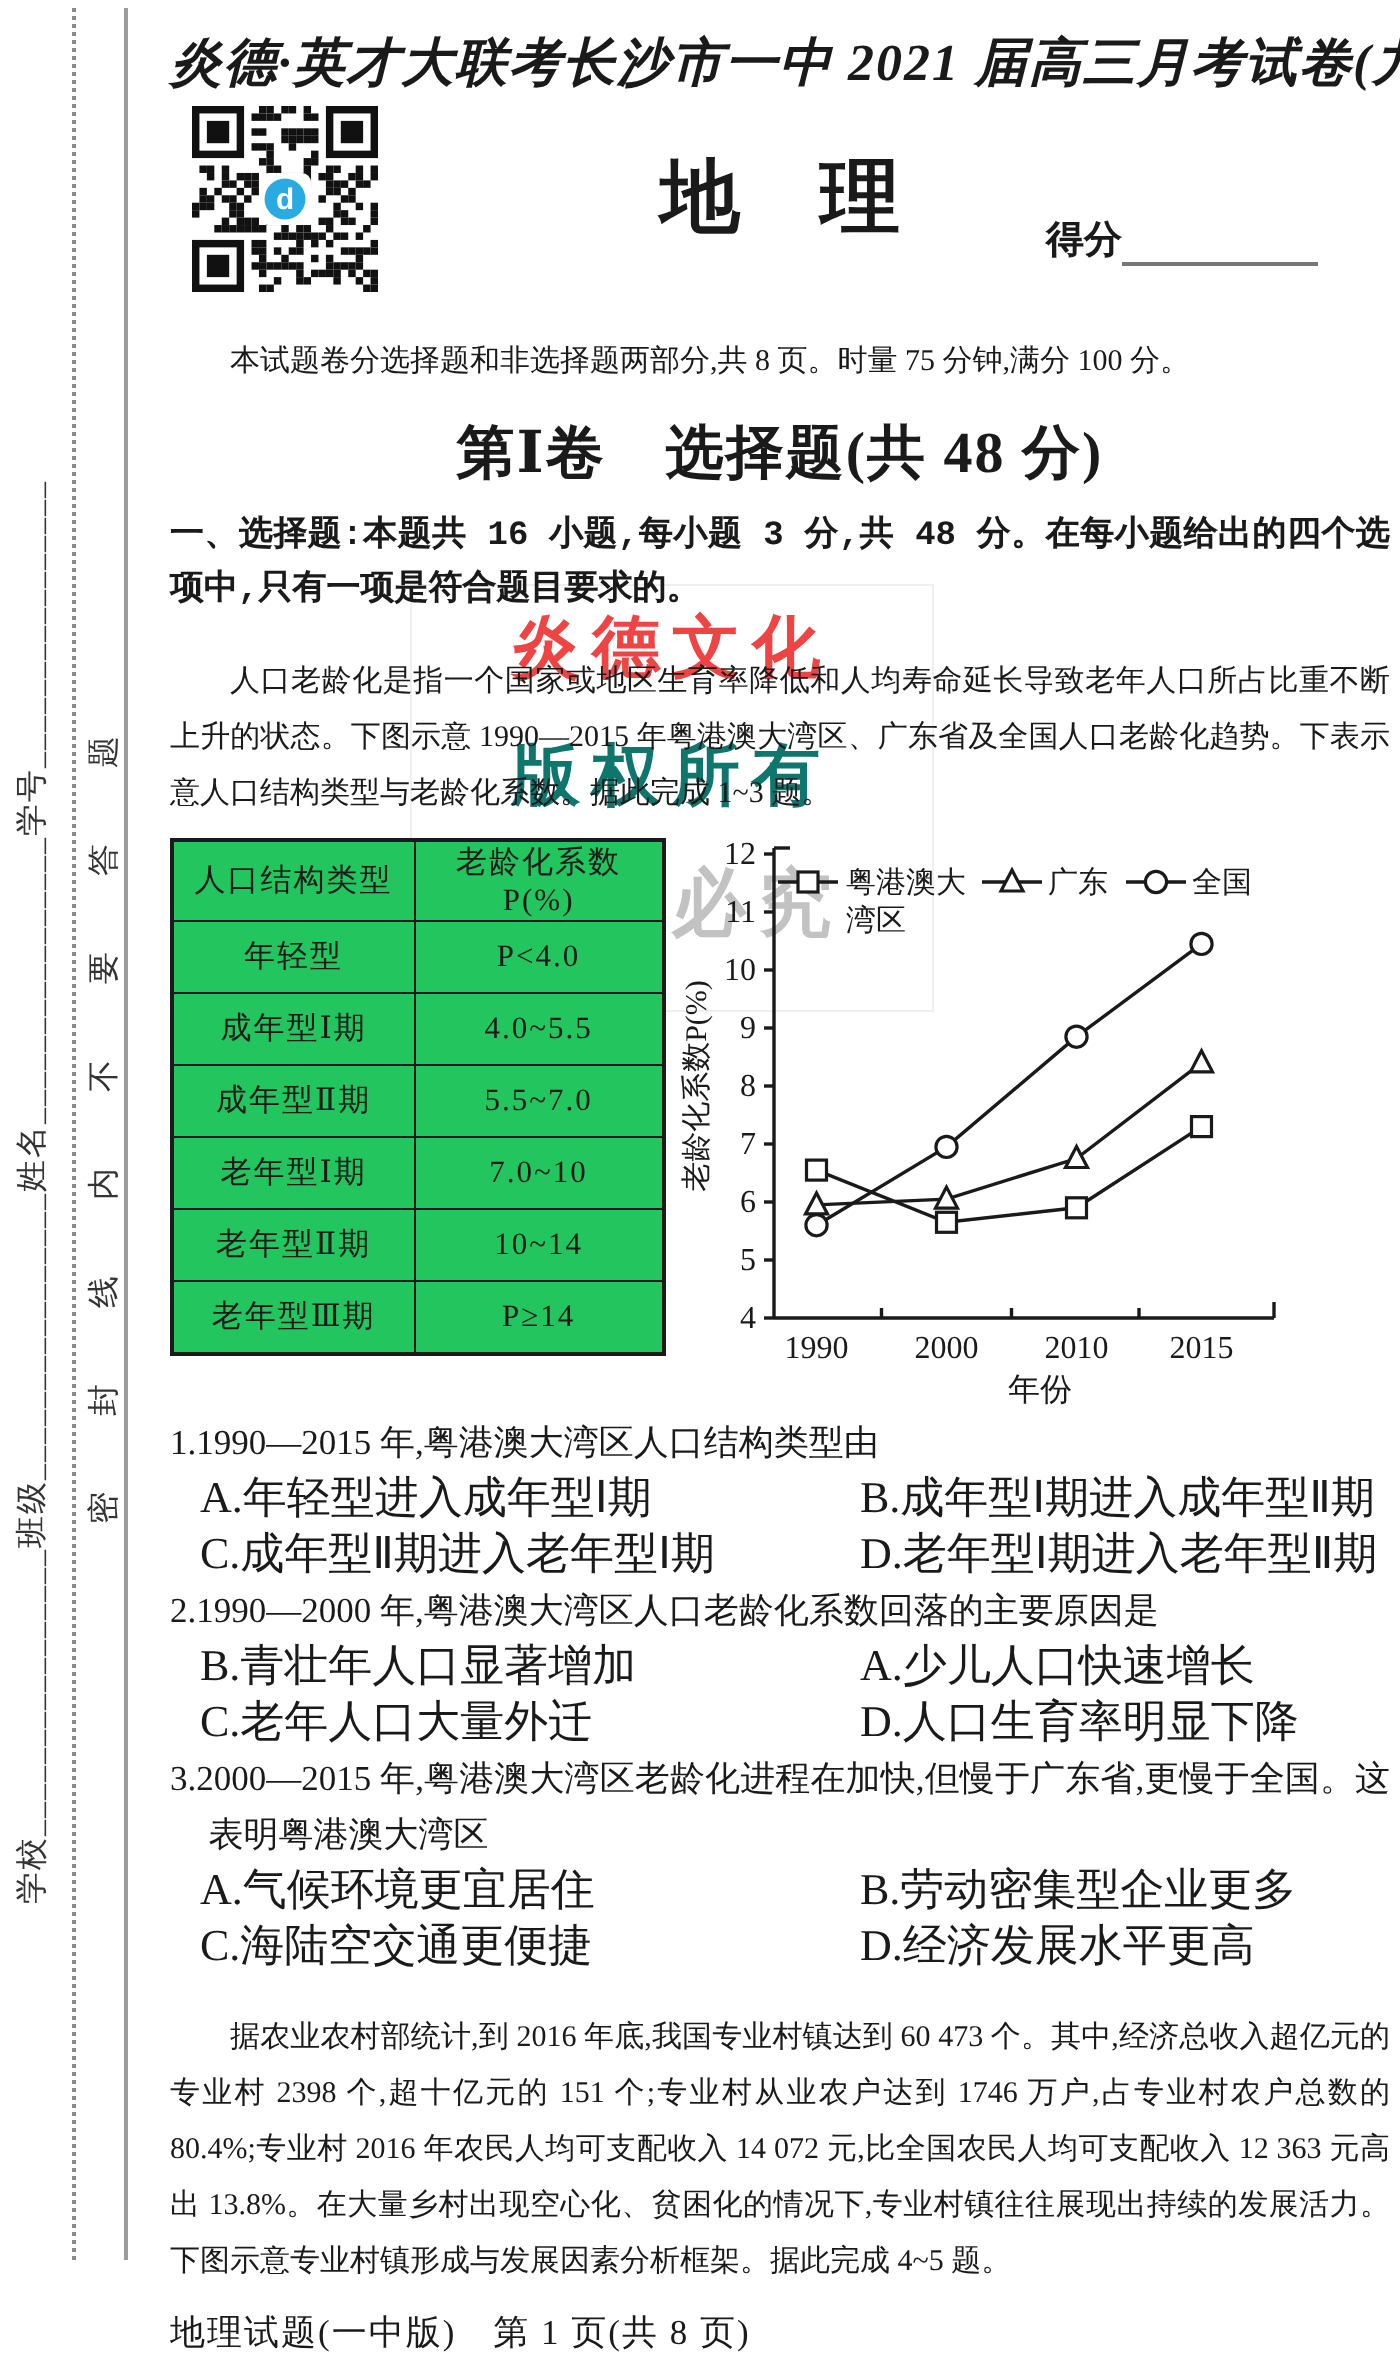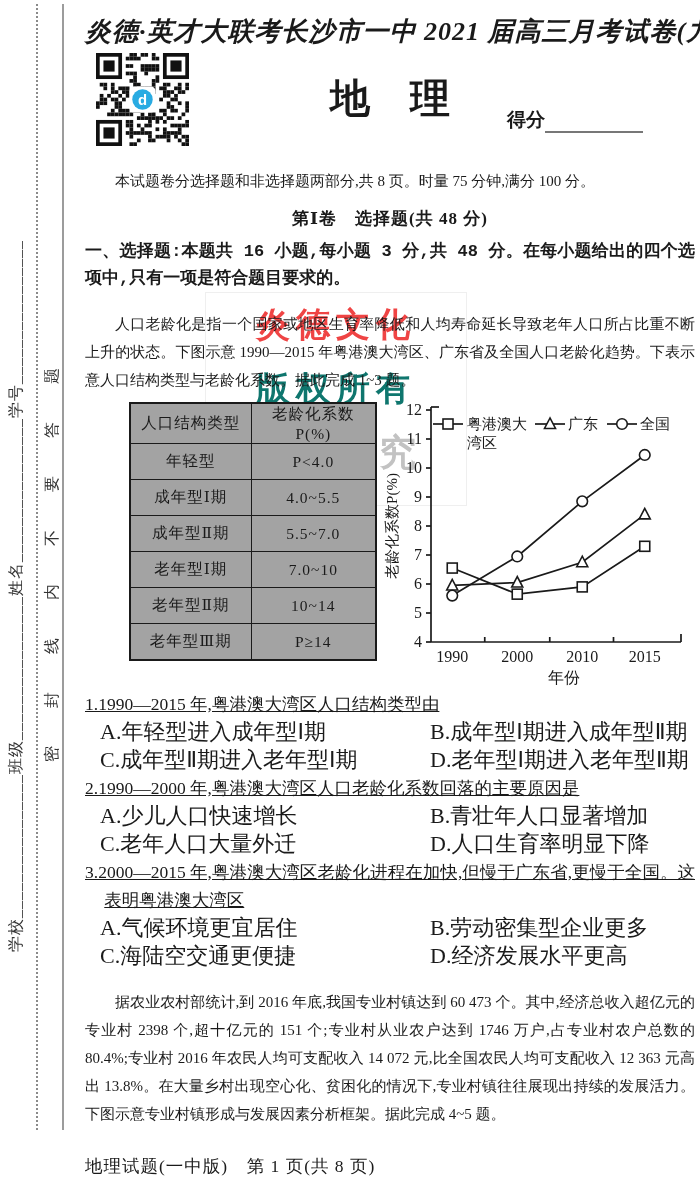--- a/index.html
+++ b/index.html
@@ -19,37 +19,37 @@
   .wm.l1{color:#ef4444;}
   .wm.l2{color:#0f766e;}
   .wm.l3{color:#c2c2c2;font-size:37px;}
   
   .content{position:absolute;left:85px;top:0;width:610px;z-index:1;}
   .exam-title{margin:14px 0 0 0;text-align:center;font-size:26px;font-weight:bold;font-style:italic;
               letter-spacing:1px;white-space:nowrap;}
   .title-block{position:relative;height:112px;}
   .qr{position:absolute;left:11px;top:4px;width:93px;height:93px;}
   .subject{padding-top:22px;text-align:center;font-size:40px;font-weight:bold;font-family:"Liberation Sans","DejaVu Sans",sans-serif;}
-  .score{position:absolute;right:52px;top:58px;font-size:19px;font-weight:bold;font-family:"Liberation Sans","DejaVu Sans",sans-serif;}
+  .score{position:absolute;right:36px;top:58px;font-size:19px;font-weight:bold;font-family:"Liberation Sans","DejaVu Sans",sans-serif;}
   .score-line{display:inline-block;width:98px;border-bottom:2px solid #777;height:18px;vertical-align:bottom;}
   .para{margin:0;font-size:15px;line-height:28px;text-align:justify;}
   .intro{margin-top:6px;text-indent:2em;}
-  .sec-title{margin:12px 0 8px 0;text-align:center;font-size:17px;font-weight:bold;letter-spacing:1px;}
+  .sec-title{margin:12px 0 8px 0;text-align:center;font-size:29px;font-weight:bold;letter-spacing:1px;}
   .bold-ins{font-family:Liberation Mono, monospace;font-weight:bold;font-size:17px;line-height:27px;}
   .reading{text-indent:2em;margin-top:18px;}
   
   .figure-row{display:flex;align-items:flex-start;margin:8px 0 2px 0;}
-  .ptable{border-collapse:collapse;width:248px;font-size:15.5px;table-layout:fixed;background:#a3a3a3;margin-left:44px;}
+  .ptable{border-collapse:collapse;width:248px;font-size:15.5px;table-layout:fixed;background:#22c55e;}
   .ptable th,.ptable td{border:1.4px solid #1a1a1a;text-align:center;height:35px;padding:0 2px;
                         font-weight:normal;letter-spacing:1px;}
   .ptable{border:2px solid #1a1a1a;}
   .chart{margin-left:6px;margin-top:-8px;}
   
   .questions{margin-top:4px;}
-  .stem{margin:0;font-size:17.5px;line-height:28px;padding-left:1.1em;text-indent:-1.1em;text-align:justify;text-decoration:underline;}
+  .stem{margin:0;font-size:17.5px;line-height:28px;padding-left:1.1em;text-indent:-1.1em;text-align:justify;}
   .opts{display:flex;padding-left:15px;font-size:22px;line-height:28px;font-family:Liberation Serif, serif;}
   .opt:first-child{width:330px;flex:none;}
   .footer{position:absolute;left:85px;right:0;bottom:12px;font-size:17.5px;letter-spacing:1px;}
 </style>
 </head>
 <body>
 
 <div class="page">
 
   <div class="watermark-box">
@@ -392,22 +392,22 @@
         </div>
         <div class="opts">
           <div class="opt">C.成年型Ⅱ期进入老年型Ⅰ期</div>
           <div class="opt">D.老年型Ⅰ期进入老年型Ⅱ期</div>
         </div>
       </div>
 
       <div class="question">
         <p class="stem">2.1990—2000 年,粤港澳大湾区人口老龄化系数回落的主要原因是</p>
         <div class="opts">
+          <div class="opt">B.青壮年人口显著增加</div>
           <div class="opt">A.少儿人口快速增长</div>
-          <div class="opt">B.青壮年人口显著增加</div>
         </div>
         <div class="opts">
           <div class="opt">C.老年人口大量外迁</div>
           <div class="opt">D.人口生育率明显下降</div>
         </div>
       </div>
 
       <div class="question">
         <p class="stem">3.2000—2015 年,粤港澳大湾区老龄化进程在加快,但慢于广东省,更慢于全国。这表明粤港澳大湾区</p>
         <div class="opts">

